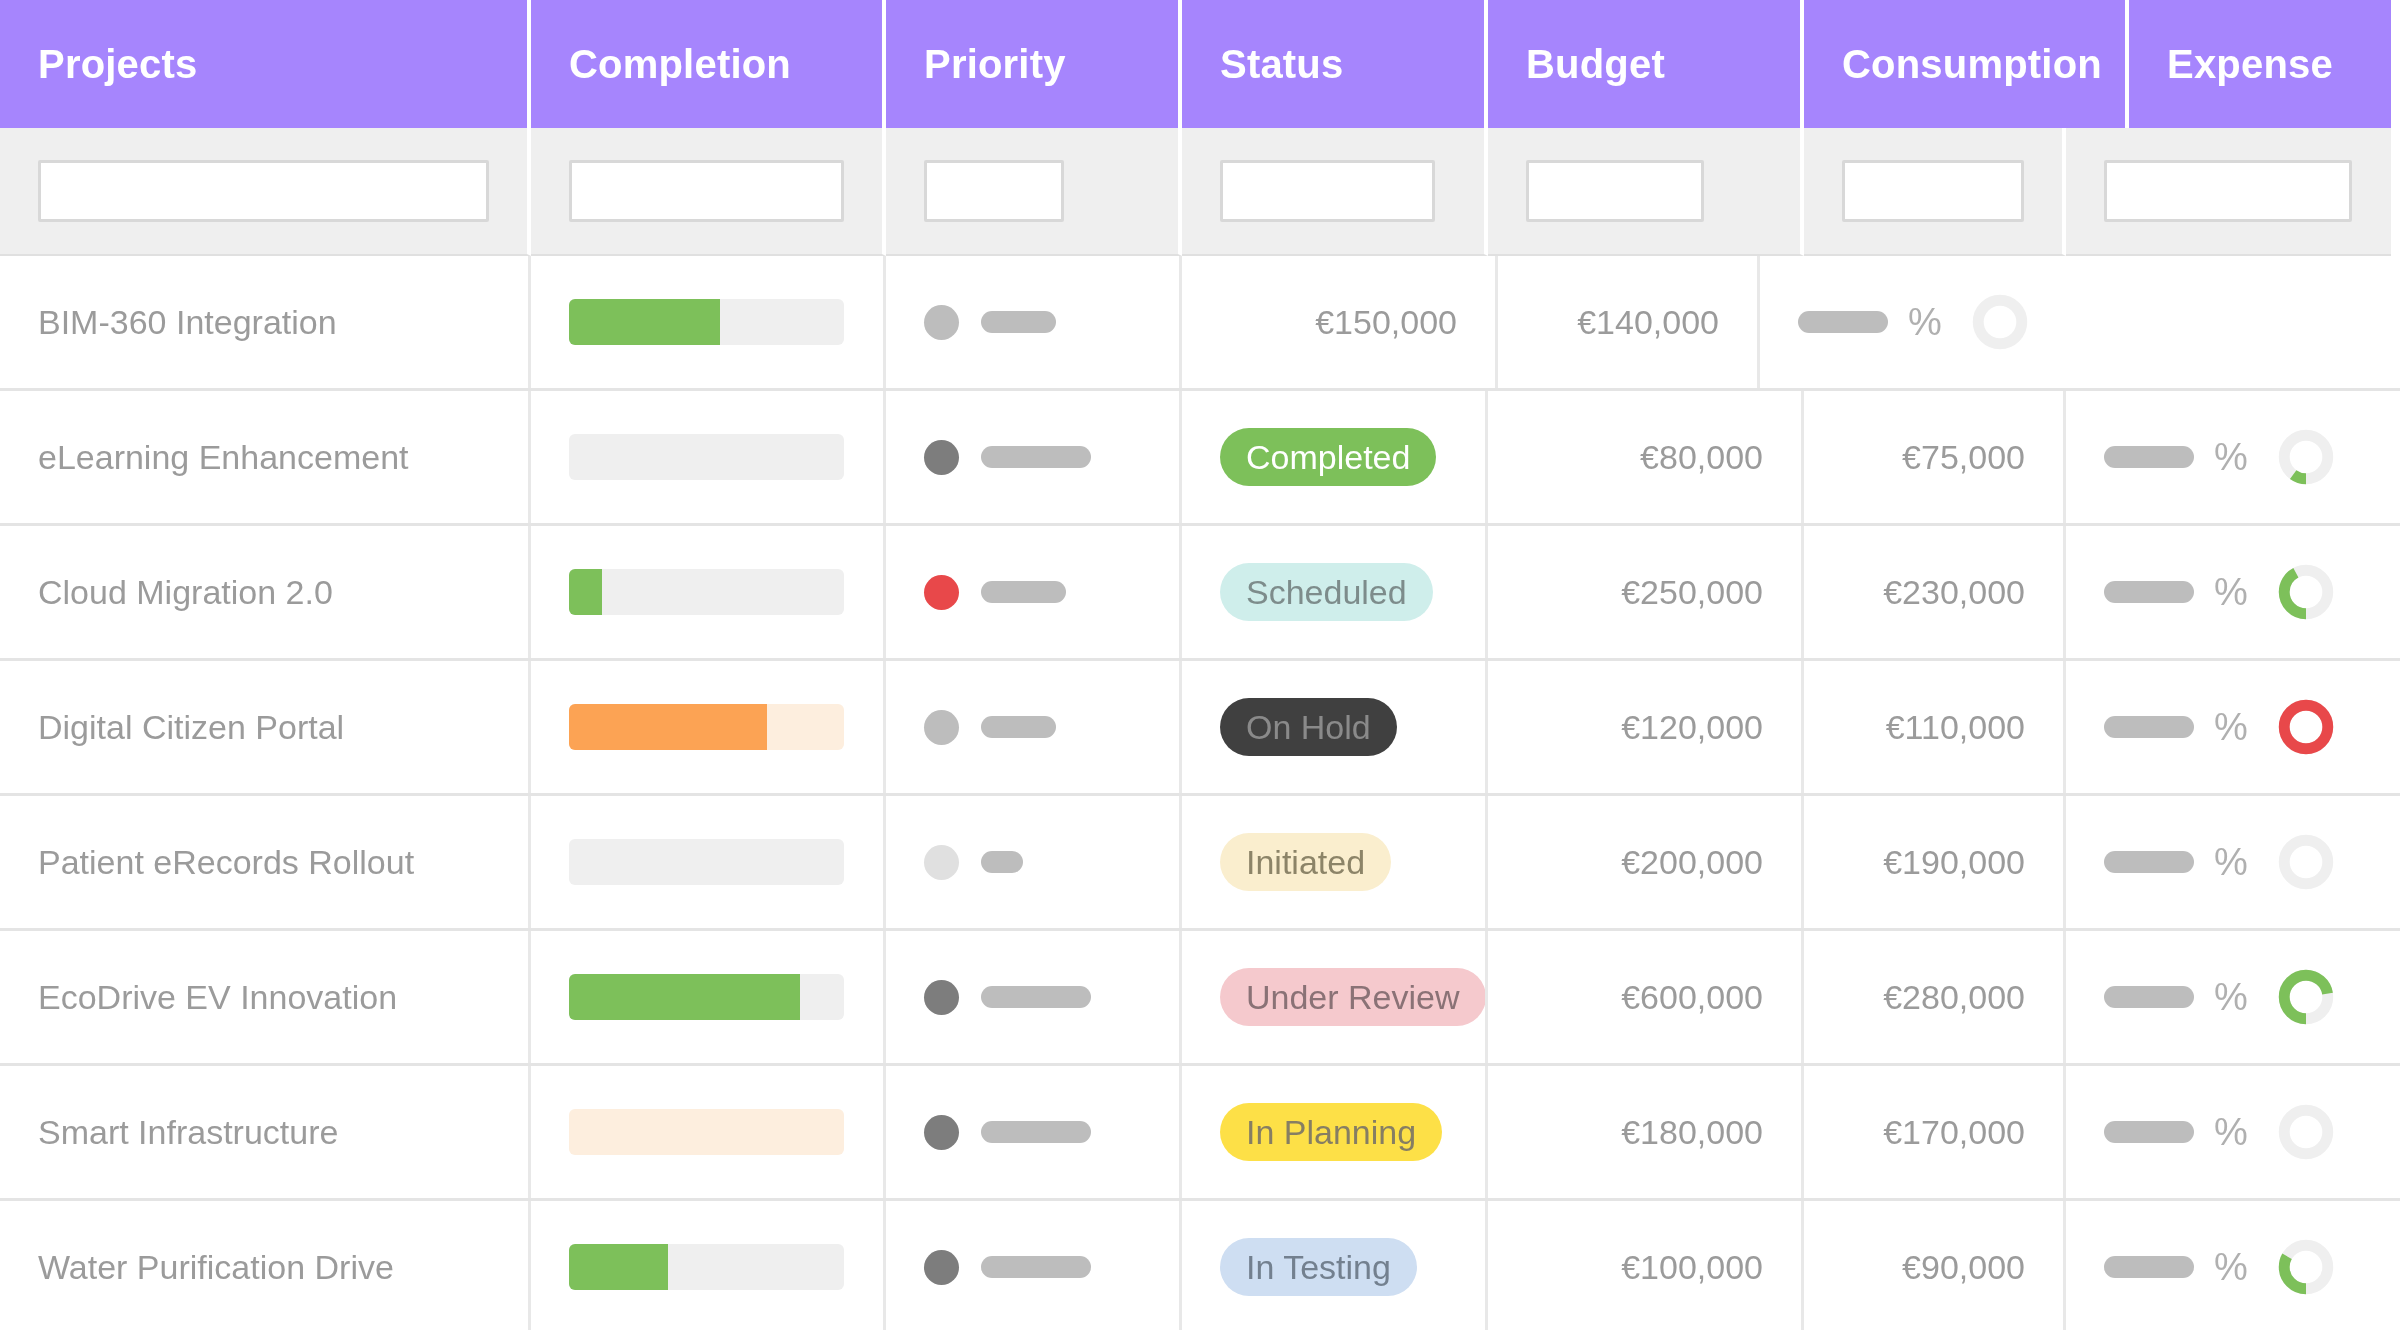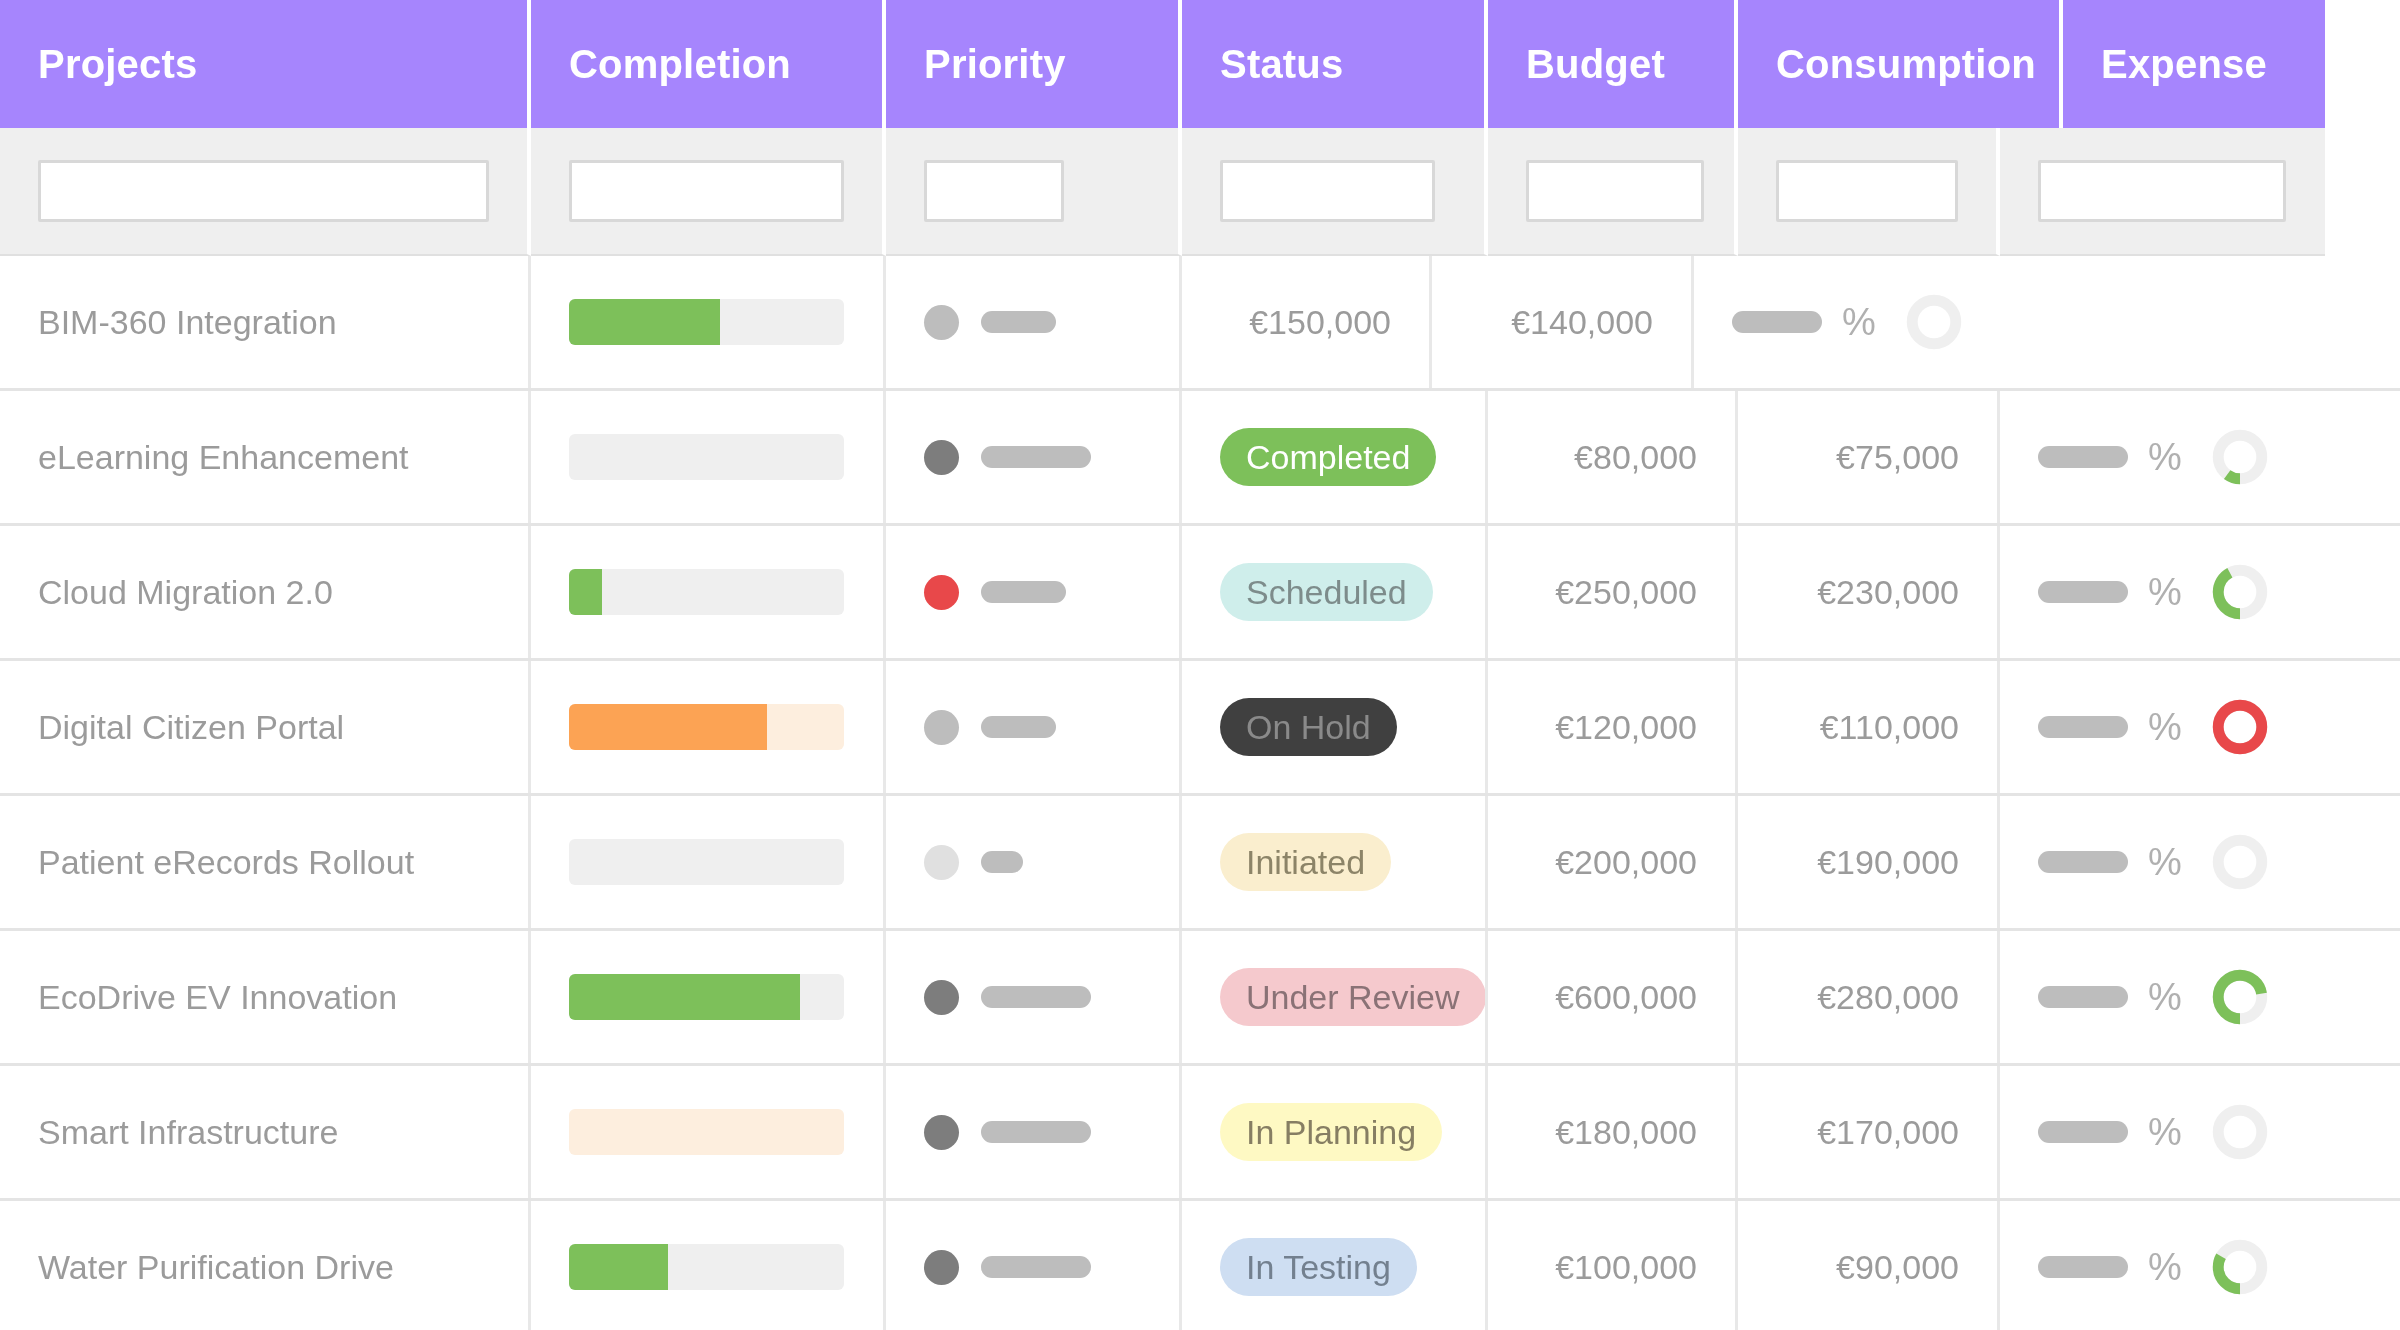--- a/index.html
+++ b/index.html
@@ -34,21 +34,21 @@
     align-items: center;
     padding: 0 38px;
     overflow: hidden;
   }
 
   
   .c-projects    { width: 531px; }
   .c-completion  { width: 355px; }
   .c-priority    { width: 296px; }
   .c-status      { width: 306px; }
-  .c-budget      { width: 250px; }
+  .c-budget      { width: 316px; }
   .c-expense     { width: 262px; }
   .c-consumption { width: 325px; }
 
   
   .header-row { height: 128px; }
 
   .header-cell {
     background: #a685fd;
     color: #ffffff;
     font-size: 40px;
@@ -459,21 +459,21 @@
             <div class="progress-fill" style="width: 0%; background: rgb(252, 163, 84);"></div>
           </div>
         </div>
         <div class="cell data-cell c-priority">
           <div class="priority-wrap">
             <span class="priority-dot" style="background: rgb(125, 125, 125);"></span>
             <span class="priority-blank" style="width: 110px;"></span>
           </div>
         </div>
         <div class="cell data-cell c-status">
-          <span class="status-badge" style="background: #fef9c3; color: rgb(134, 126, 99); text-align: center;">In Planning</span>
+          <span class="status-badge" style="background: #fde047; color: rgb(134, 126, 99); text-align: center;">In Planning</span>
         </div>
         <div class="cell data-cell c-budget">
           <span class="money">€180,000</span>
         </div>
         <div class="cell data-cell c-expense">
           <span class="money">€170,000</span>
         </div>
         <div class="cell data-cell c-consumption">
           <div class="consumption-wrap">
             <span class="consumption-blank"></span>

